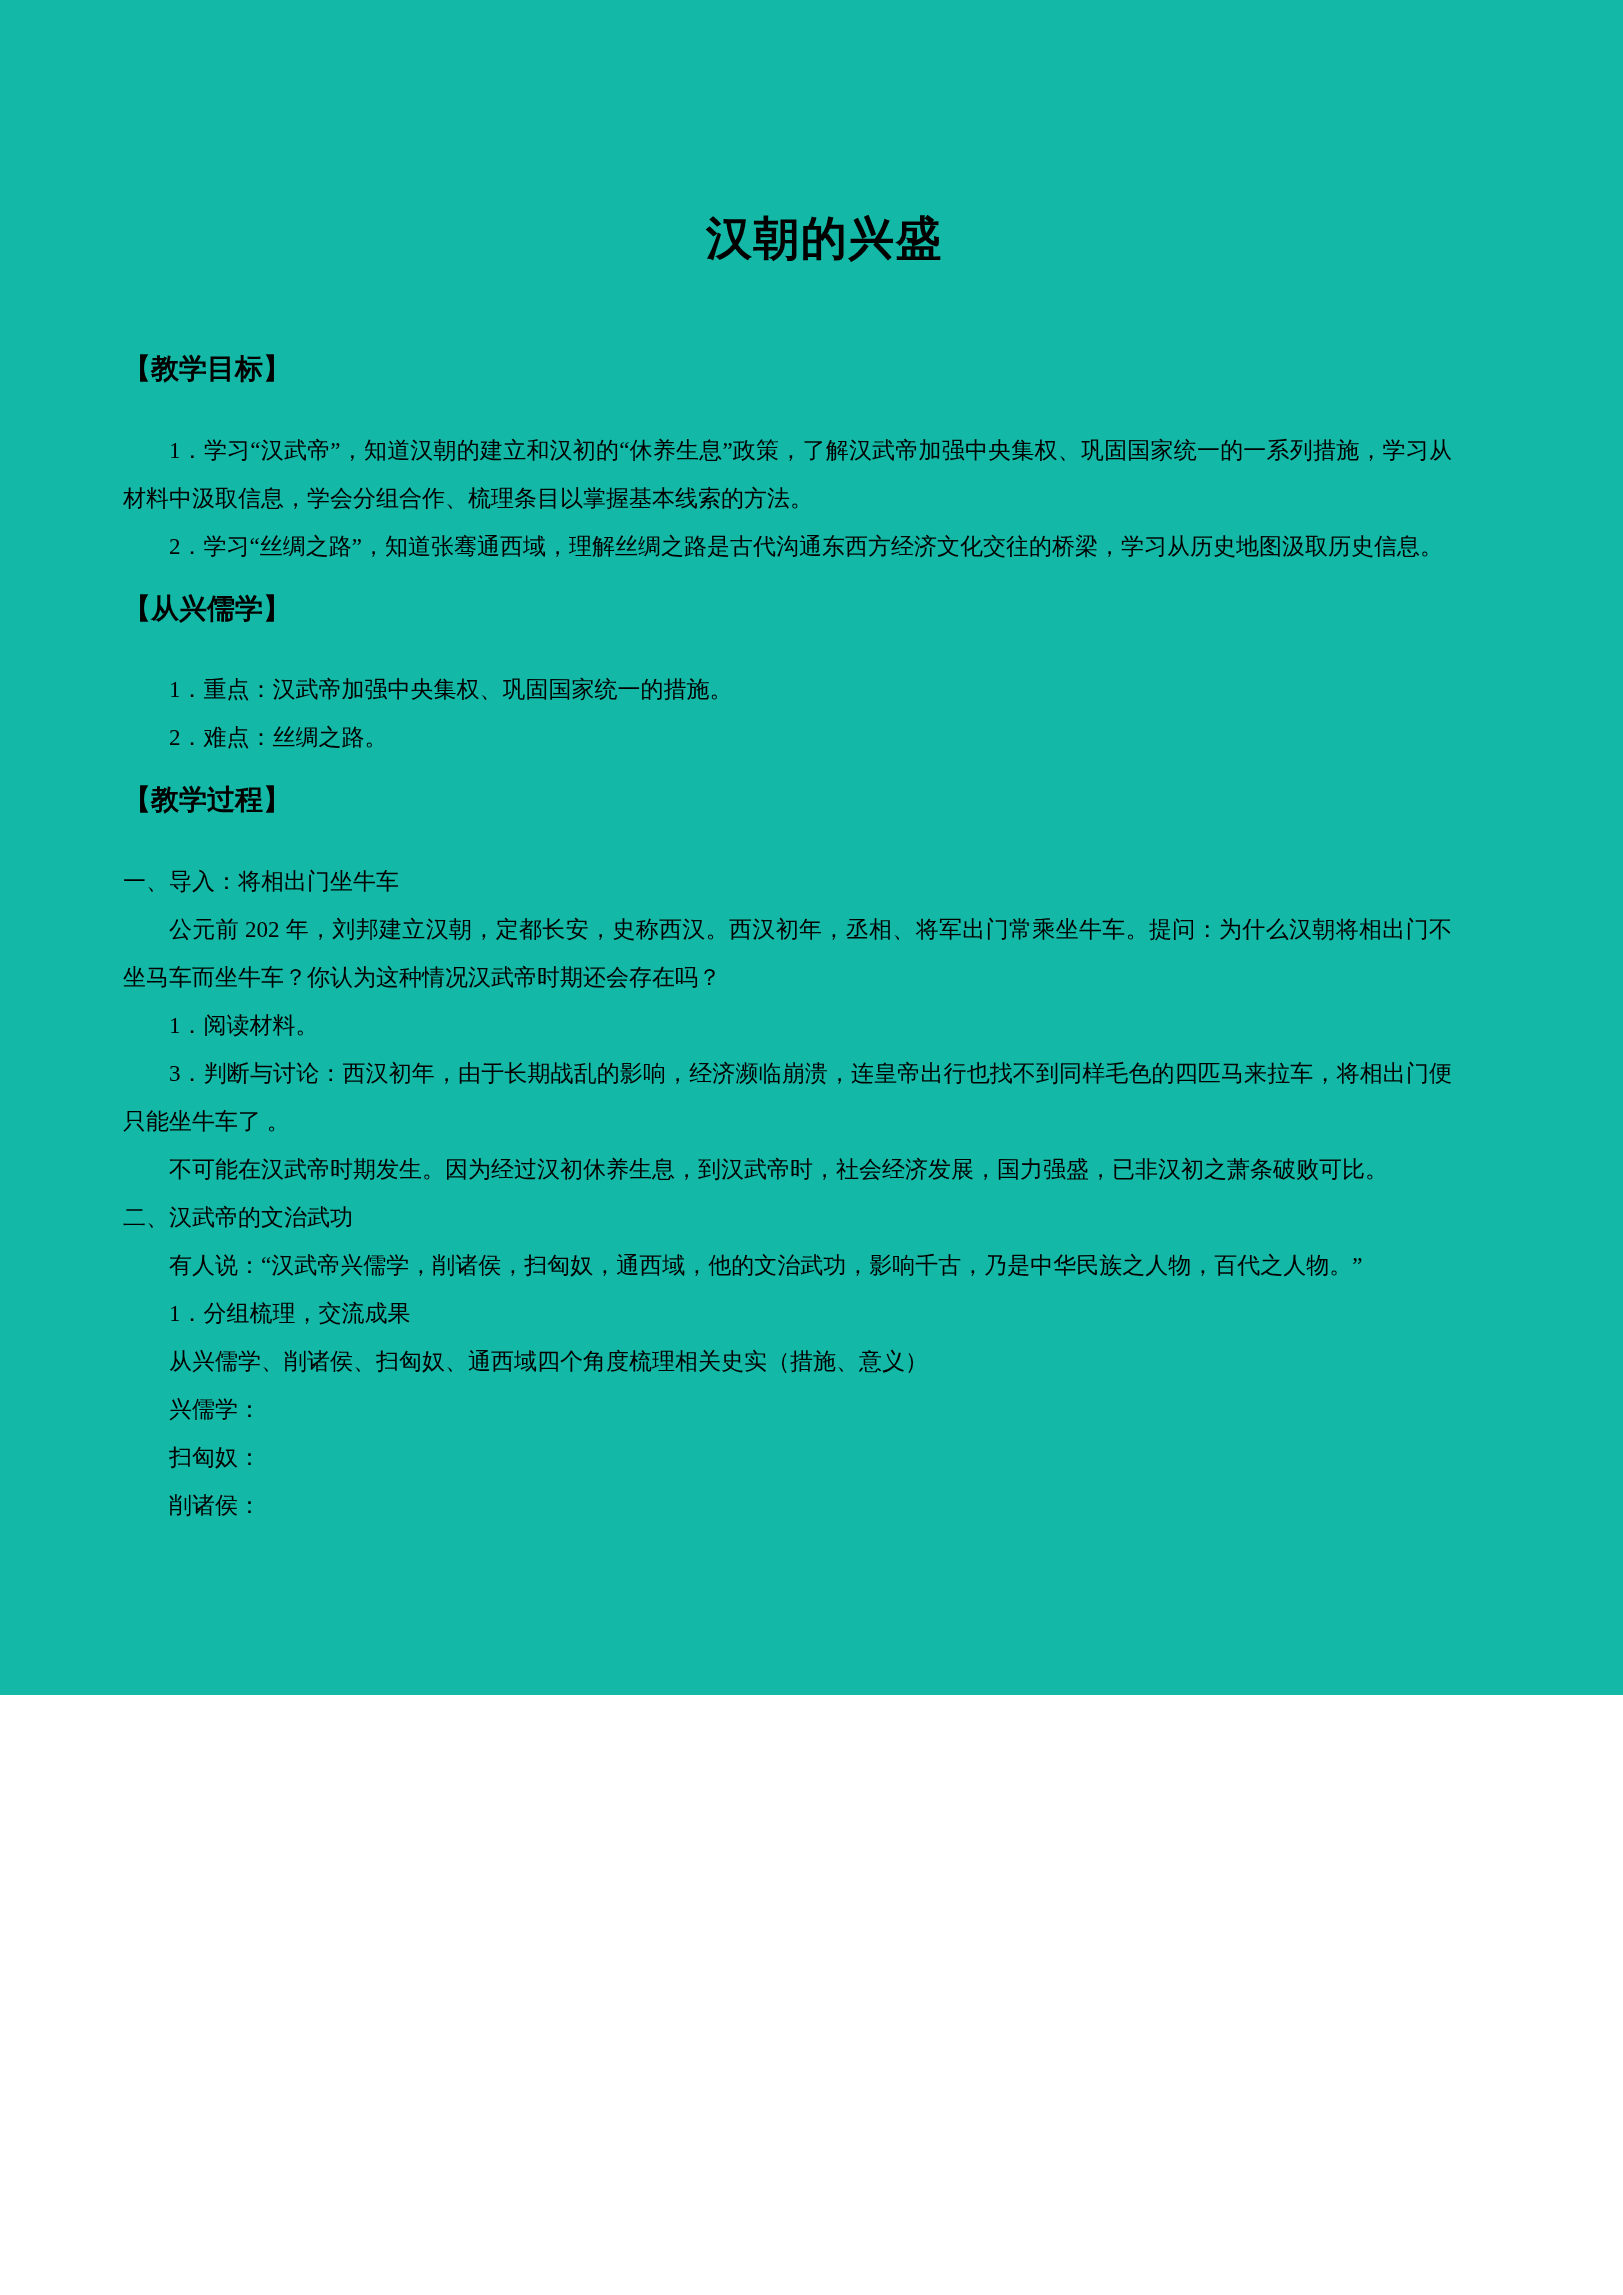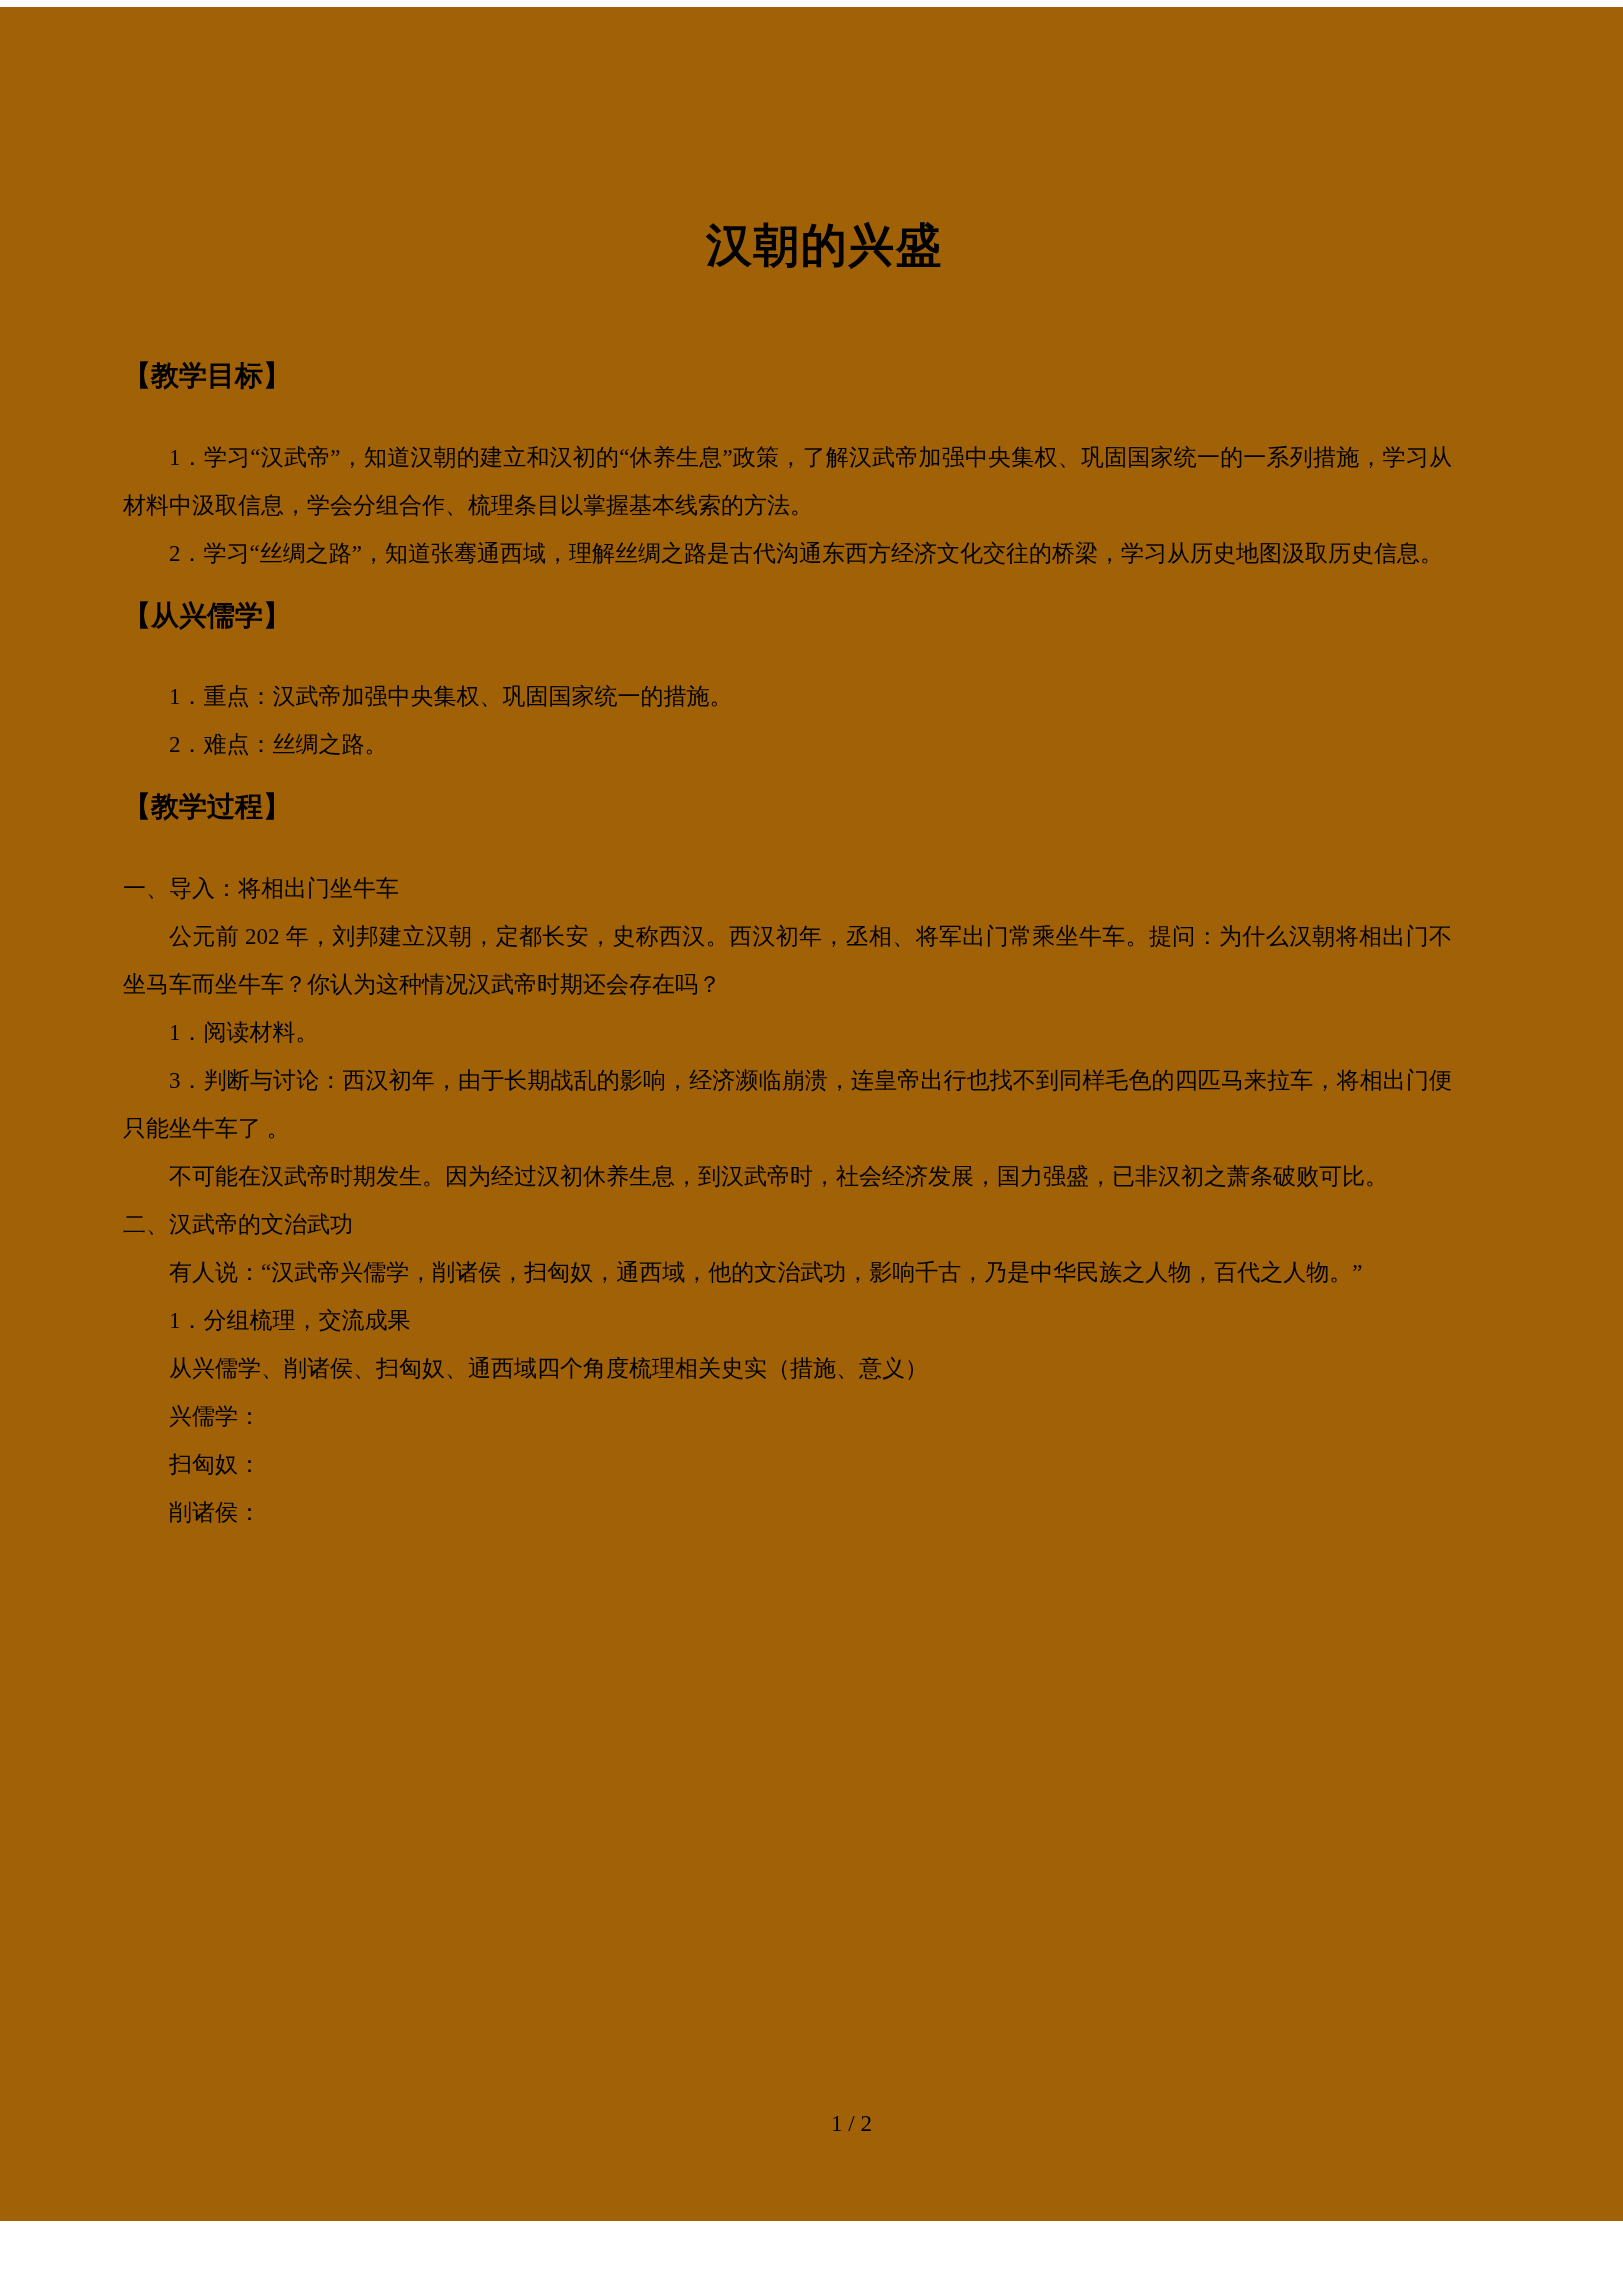--- a/index.html
+++ b/index.html
@@ -3,26 +3,25 @@
 <meta charset="utf-8">
 <style>
   html, body {
     margin: 0;
     padding: 0;
     background: #ffffff;
   }
   .page {
     position: relative;
     width: 1623px;
-    height: 2214px;
-    background: #a16207;
+    height: 1695px;
+    background: #14b8a6;
     overflow: hidden;
     font-family: "Liberation Serif", "DejaVu Serif", serif;
     color: #000000;
-    margin-top: 7px;
   }
   .content {
     position: absolute;
     left: 123px;
     top: 205px;
     width: 1329px;
   }
   .doc-title {
     position: relative;
     left: 37px;

